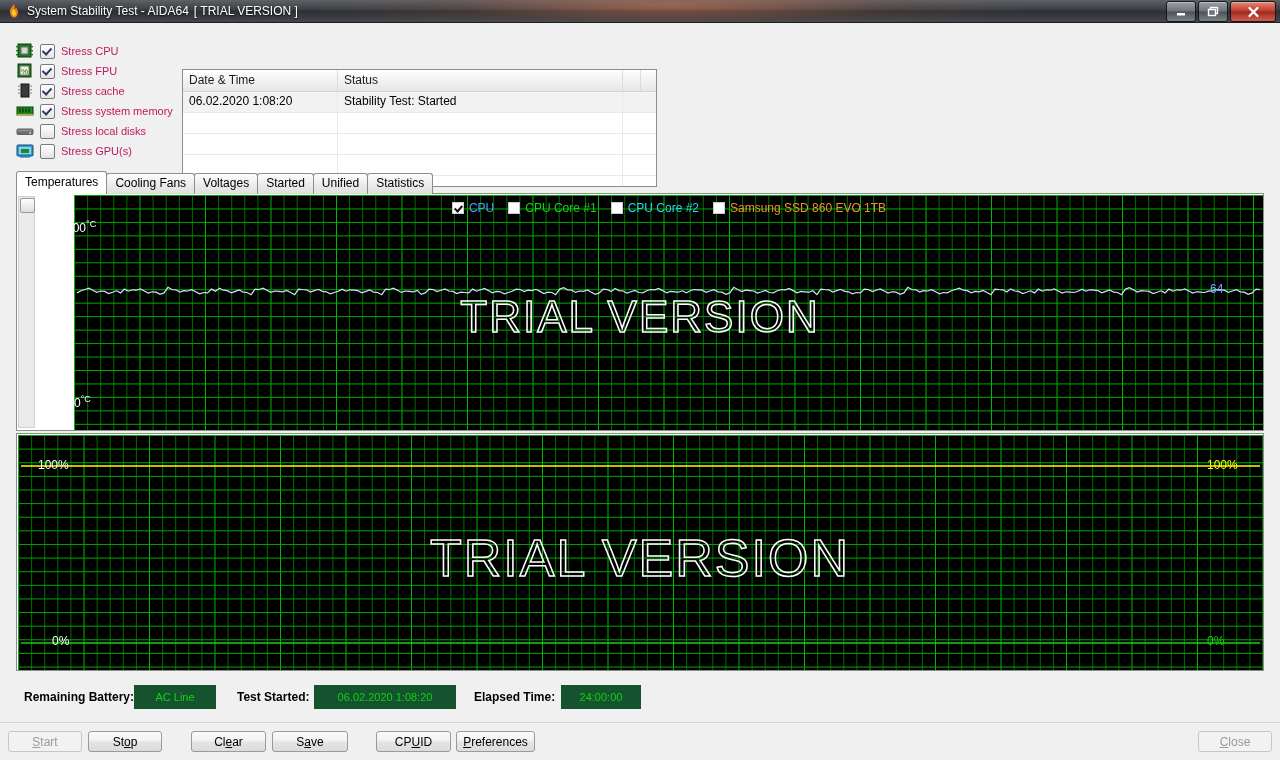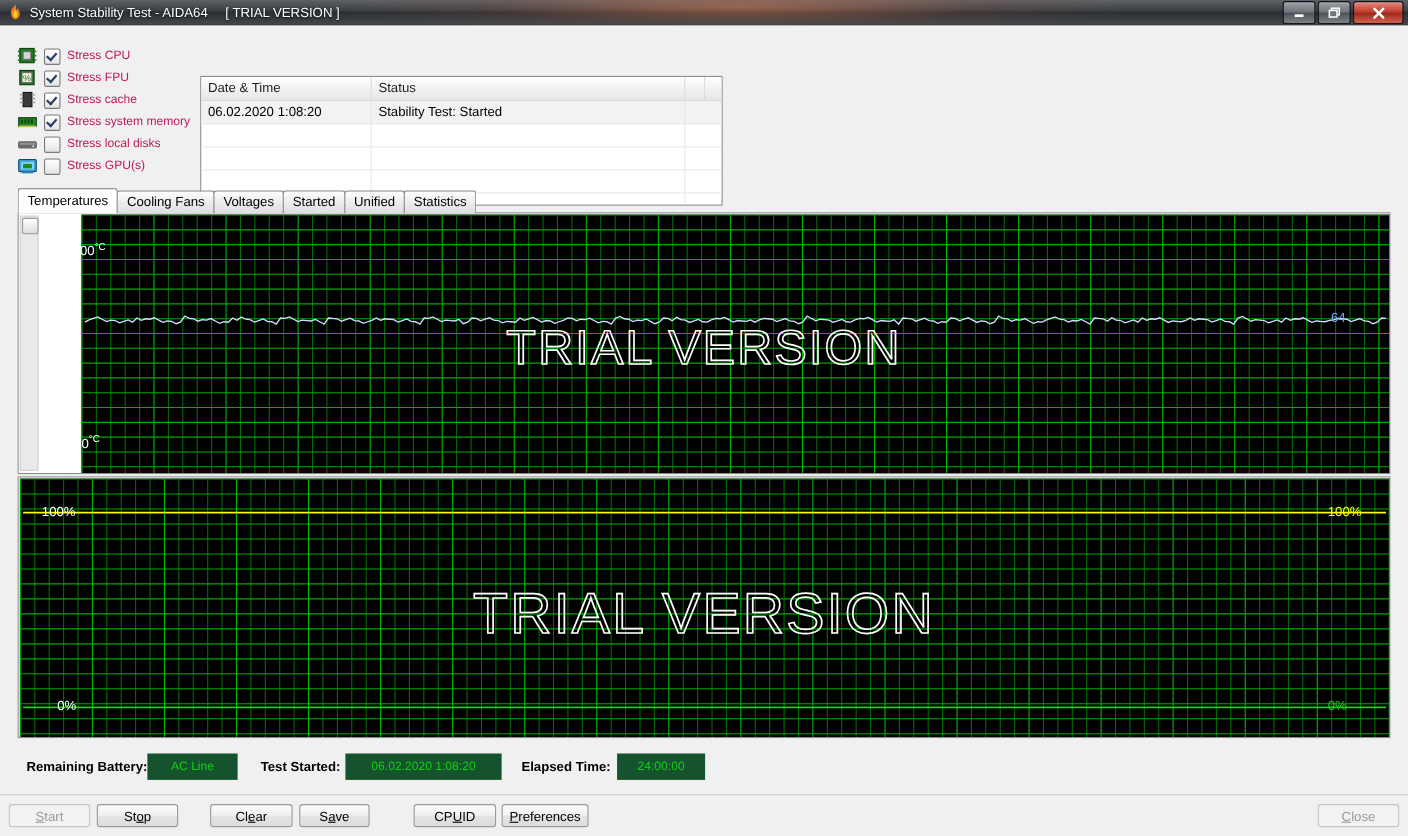--- a/index.html
+++ b/index.html
@@ -36,21 +36,21 @@
     position: relative; z-index: 2;
     width: 16px; height: 16px; margin: 0 5px 0 6px;
     flex: 0 0 auto;
   }
   .title-text {
     position: relative; z-index: 2;
     color: #ffffff; font-size: 12px;
     text-shadow: 0 1px 2px rgba(0,0,0,.9);
     white-space: nowrap;
   }
-  .title-trial { padding-left: 16px; }
+  .title-trial { padding-left: 5px; }
   .win-btns {
     position: absolute; right: 4px; top: 1px;
     display: flex; gap: 2px; z-index: 3;
   }
   .win-btn {
     width: 28px; height: 19px;
     border: 1px solid #15171a;
     border-radius: 3px;
     background: linear-gradient(180deg, #9aa0a6 0%, #6e747a 48%, #4c5156 52%, #7d8288 100%);
     display: flex; align-items: center; justify-content: center;
@@ -527,20 +527,40 @@
           <line x1="0" y1="229.3200000000001" x2="1189" y2="229.3200000000001" stroke="#00a800" stroke-width="1"></line>
           <polyline points="3.0,97.9 7.0,95.8 10.9,94.5 14.9,93.1 18.8,95.2 22.8,97.4 26.7,96.0 30.7,96.4 34.7,98.5 38.6,97.2 42.6,95.8 46.5,97.9 50.5,94.1 54.4,96.2 58.4,94.8 62.3,95.2 66.3,93.9 70.3,96.0 74.2,98.1 78.2,96.8 82.1,97.2 86.1,99.3 90.0,97.9 94.0,92.3 98.0,94.5 101.9,94.8 105.9,97.0 109.8,95.6 113.8,96.0 117.7,94.6 121.7,96.8 125.7,98.9 129.6,97.5 133.6,97.9 137.5,94.1 141.5,96.2 145.4,93.1 149.4,95.2 153.3,95.6 157.3,97.8 161.3,96.4 165.2,95.0 169.2,97.2 173.1,97.5 177.1,99.7 181.0,94.1 185.0,94.5 189.0,93.1 192.9,95.2 196.9,97.4 200.8,96.0 204.8,96.4 208.7,96.8 212.7,95.4 216.7,97.5 220.6,99.7 224.6,94.1 228.5,94.5 232.5,94.8 236.4,97.0 240.4,95.6 244.3,94.3 248.3,96.4 252.3,96.8 256.2,98.9 260.2,97.5 264.1,96.2 268.1,94.1 272.0,96.2 276.0,94.8 280.0,95.2 283.9,95.6 287.9,97.8 291.8,96.4 295.8,95.0 299.7,97.2 303.7,97.5 307.7,99.7 311.6,94.1 315.6,94.5 319.5,93.1 323.5,95.2 327.4,97.4 331.4,96.0 335.3,96.4 339.3,96.8 343.3,95.4 347.2,99.3 351.2,97.9 355.1,94.1 359.1,94.5 363.0,96.6 367.0,95.2 371.0,93.9 374.9,96.0 378.9,96.4 382.8,98.5 386.8,97.2 390.7,97.5 394.7,97.9 398.7,94.1 402.6,96.2 406.6,94.8 410.5,93.5 414.5,95.6 418.4,97.8 422.4,96.4 426.3,96.8 430.3,98.9 434.3,97.5 438.2,96.2 442.2,94.1 446.1,94.5 450.1,96.6 454.0,95.2 458.0,95.6 462.0,94.3 465.9,96.4 469.9,98.5 473.8,97.2 477.8,97.5 481.7,99.7 485.7,94.1 489.7,92.7 493.6,94.8 497.6,95.2 501.5,97.4 505.5,96.0 509.4,96.4 513.4,95.0 517.3,97.2 521.3,99.3 525.3,97.9 529.2,94.1 533.2,94.5 537.1,96.6 541.1,93.5 545.0,95.6 549.0,96.0 553.0,98.1 556.9,96.8 560.9,95.4 564.8,97.5 568.8,97.9 572.7,95.8 576.7,94.5 580.7,94.8 584.6,93.5 588.6,95.6 592.5,97.8 596.5,96.4 600.4,96.8 604.4,97.2 608.3,95.8 612.3,97.9 616.3,95.8 620.2,94.5 624.2,94.8 628.1,95.2 632.1,97.4 636.0,96.0 640.0,94.6 644.0,96.8 647.9,97.2 651.9,99.3 655.8,97.9 659.8,92.3 663.7,94.5 667.7,96.6 671.7,95.2 675.6,95.6 679.6,96.0 683.5,98.1 687.5,96.8 691.4,95.4 695.4,97.5 699.3,97.9 703.3,95.8 707.3,94.5 711.2,94.8 715.2,93.5 719.1,95.6 723.1,97.8 727.0,96.4 731.0,96.8 735.0,97.2 738.9,95.8 742.9,99.7 746.8,94.1 750.8,94.5 754.7,94.8 758.7,97.0 762.7,95.6 766.6,94.3 770.6,96.4 774.5,96.8 778.5,98.9 782.4,97.5 786.4,97.9 790.3,94.1 794.3,94.5 798.3,96.6 802.2,95.2 806.2,93.9 810.1,96.0 814.1,98.1 818.0,96.8 822.0,97.2 826.0,99.3 829.9,97.9 833.9,92.3 837.8,94.5 841.8,94.8 845.7,97.0 849.7,95.6 853.7,96.0 857.6,94.6 861.6,96.8 865.5,98.9 869.5,97.5 873.4,97.9 877.4,95.8 881.3,94.5 885.3,93.1 889.3,95.2 893.2,95.6 897.2,97.8 901.1,96.4 905.1,96.8 909.0,95.4 913.0,97.5 917.0,99.7 920.9,94.1 924.9,94.5 928.8,94.8 932.8,97.0 936.7,93.9 940.7,96.0 944.7,96.4 948.6,98.5 952.6,97.2 956.5,95.8 960.5,97.9 964.4,94.1 968.4,96.2 972.3,94.8 976.3,95.2 980.3,93.9 984.2,96.0 988.2,98.1 992.1,96.8 996.1,97.2 1000.0,97.5 1004.0,96.2 1008.0,94.1 1011.9,96.2 1015.9,94.8 1019.8,95.2 1023.8,95.6 1027.7,97.8 1031.7,96.4 1035.7,95.0 1039.6,97.2 1043.6,97.5 1047.5,99.7 1051.5,94.1 1055.4,92.7 1059.4,94.8 1063.3,97.0 1067.3,95.6 1071.3,96.0 1075.2,96.4 1079.2,98.5 1083.1,97.2 1087.1,95.8 1091.0,97.9 1095.0,94.1 1099.0,96.2 1102.9,94.8 1106.9,95.2 1110.8,93.9 1114.8,96.0 1118.7,98.1 1122.7,96.8 1126.7,97.2 1130.6,97.5 1134.6,96.2 1138.5,95.8 1142.5,94.5 1146.4,94.8 1150.4,95.2 1154.3,97.4 1158.3,96.0 1162.3,94.6 1166.2,96.8 1170.2,97.2 1174.1,99.3 1178.1,97.9 1182.0,94.1 1186.0,94.5" fill="none" stroke="#cfe0ff" stroke-width="1.2"></polyline>
         </svg>
     </div>
   </div>
 
   <div class="vscroll">
     <div class="thumb"></div>
   </div>
 
+  <div style="position:absolute;left:74px;top:193px;width:1190px;height:238px;pointer-events:none;">
+    <div class="legend" style="pointer-events:auto;">
+      <div class="legend-item">
+        <span class="legend-box checked"></span>
+        <span class="legend-label" style="color:#4aa3ff">CPU</span>
+      </div>
+      <div class="legend-item">
+        <span class="legend-box"></span>
+        <span class="legend-label" style="color:#18d018">CPU Core #1</span>
+      </div>
+      <div class="legend-item">
+        <span class="legend-box"></span>
+        <span class="legend-label" style="color:#23d8e8">CPU Core #2</span>
+      </div>
+      <div class="legend-item">
+        <span class="legend-box"></span>
+        <span class="legend-label" style="color:#e8962a">Samsung SSD 860 EVO 1TB</span>
+      </div>
+    </div>
+  </div>
 
   <div class="axis-label" style="left:66px; top:219px;">
     <span>100</span><span class="deg">°C</span>
   </div>
   <div class="axis-label" style="left:74px; top:394px;">
     <span>0</span><span class="deg">°C</span>
   </div>
   <div class="value-tag" style="left:1210px; top:282px; color:#7ba6ff;">64</div>
 
   <div class="watermark" style="top:292px; font-size:44px;">TRIAL VERSION</div>
@@ -689,21 +709,21 @@
 
   <div class="btn disabled" style="left:8px; width:74px;">
     <span><u>S</u>tart</span>
   </div>
   <div class="btn" style="left:88px; width:74px;">
     <span>St<u>o</u>p</span>
   </div>
   <div class="btn" style="left:191px; width:75px;">
     <span>Cl<u>e</u>ar</span>
   </div>
-  <div class="btn" style="left:272px; width:64px;">
+  <div class="btn" style="left:272px; width:76px;">
     <span>S<u>a</u>ve</span>
   </div>
   <div class="btn" style="left:376px; width:75px;">
     <span>CP<u>U</u>ID</span>
   </div>
   <div class="btn" style="left:456px; width:79px;">
     <span><u>P</u>references</span>
   </div>
   <div class="btn disabled" style="left:1198px; width:74px;">
     <span><u>C</u>lose</span>

